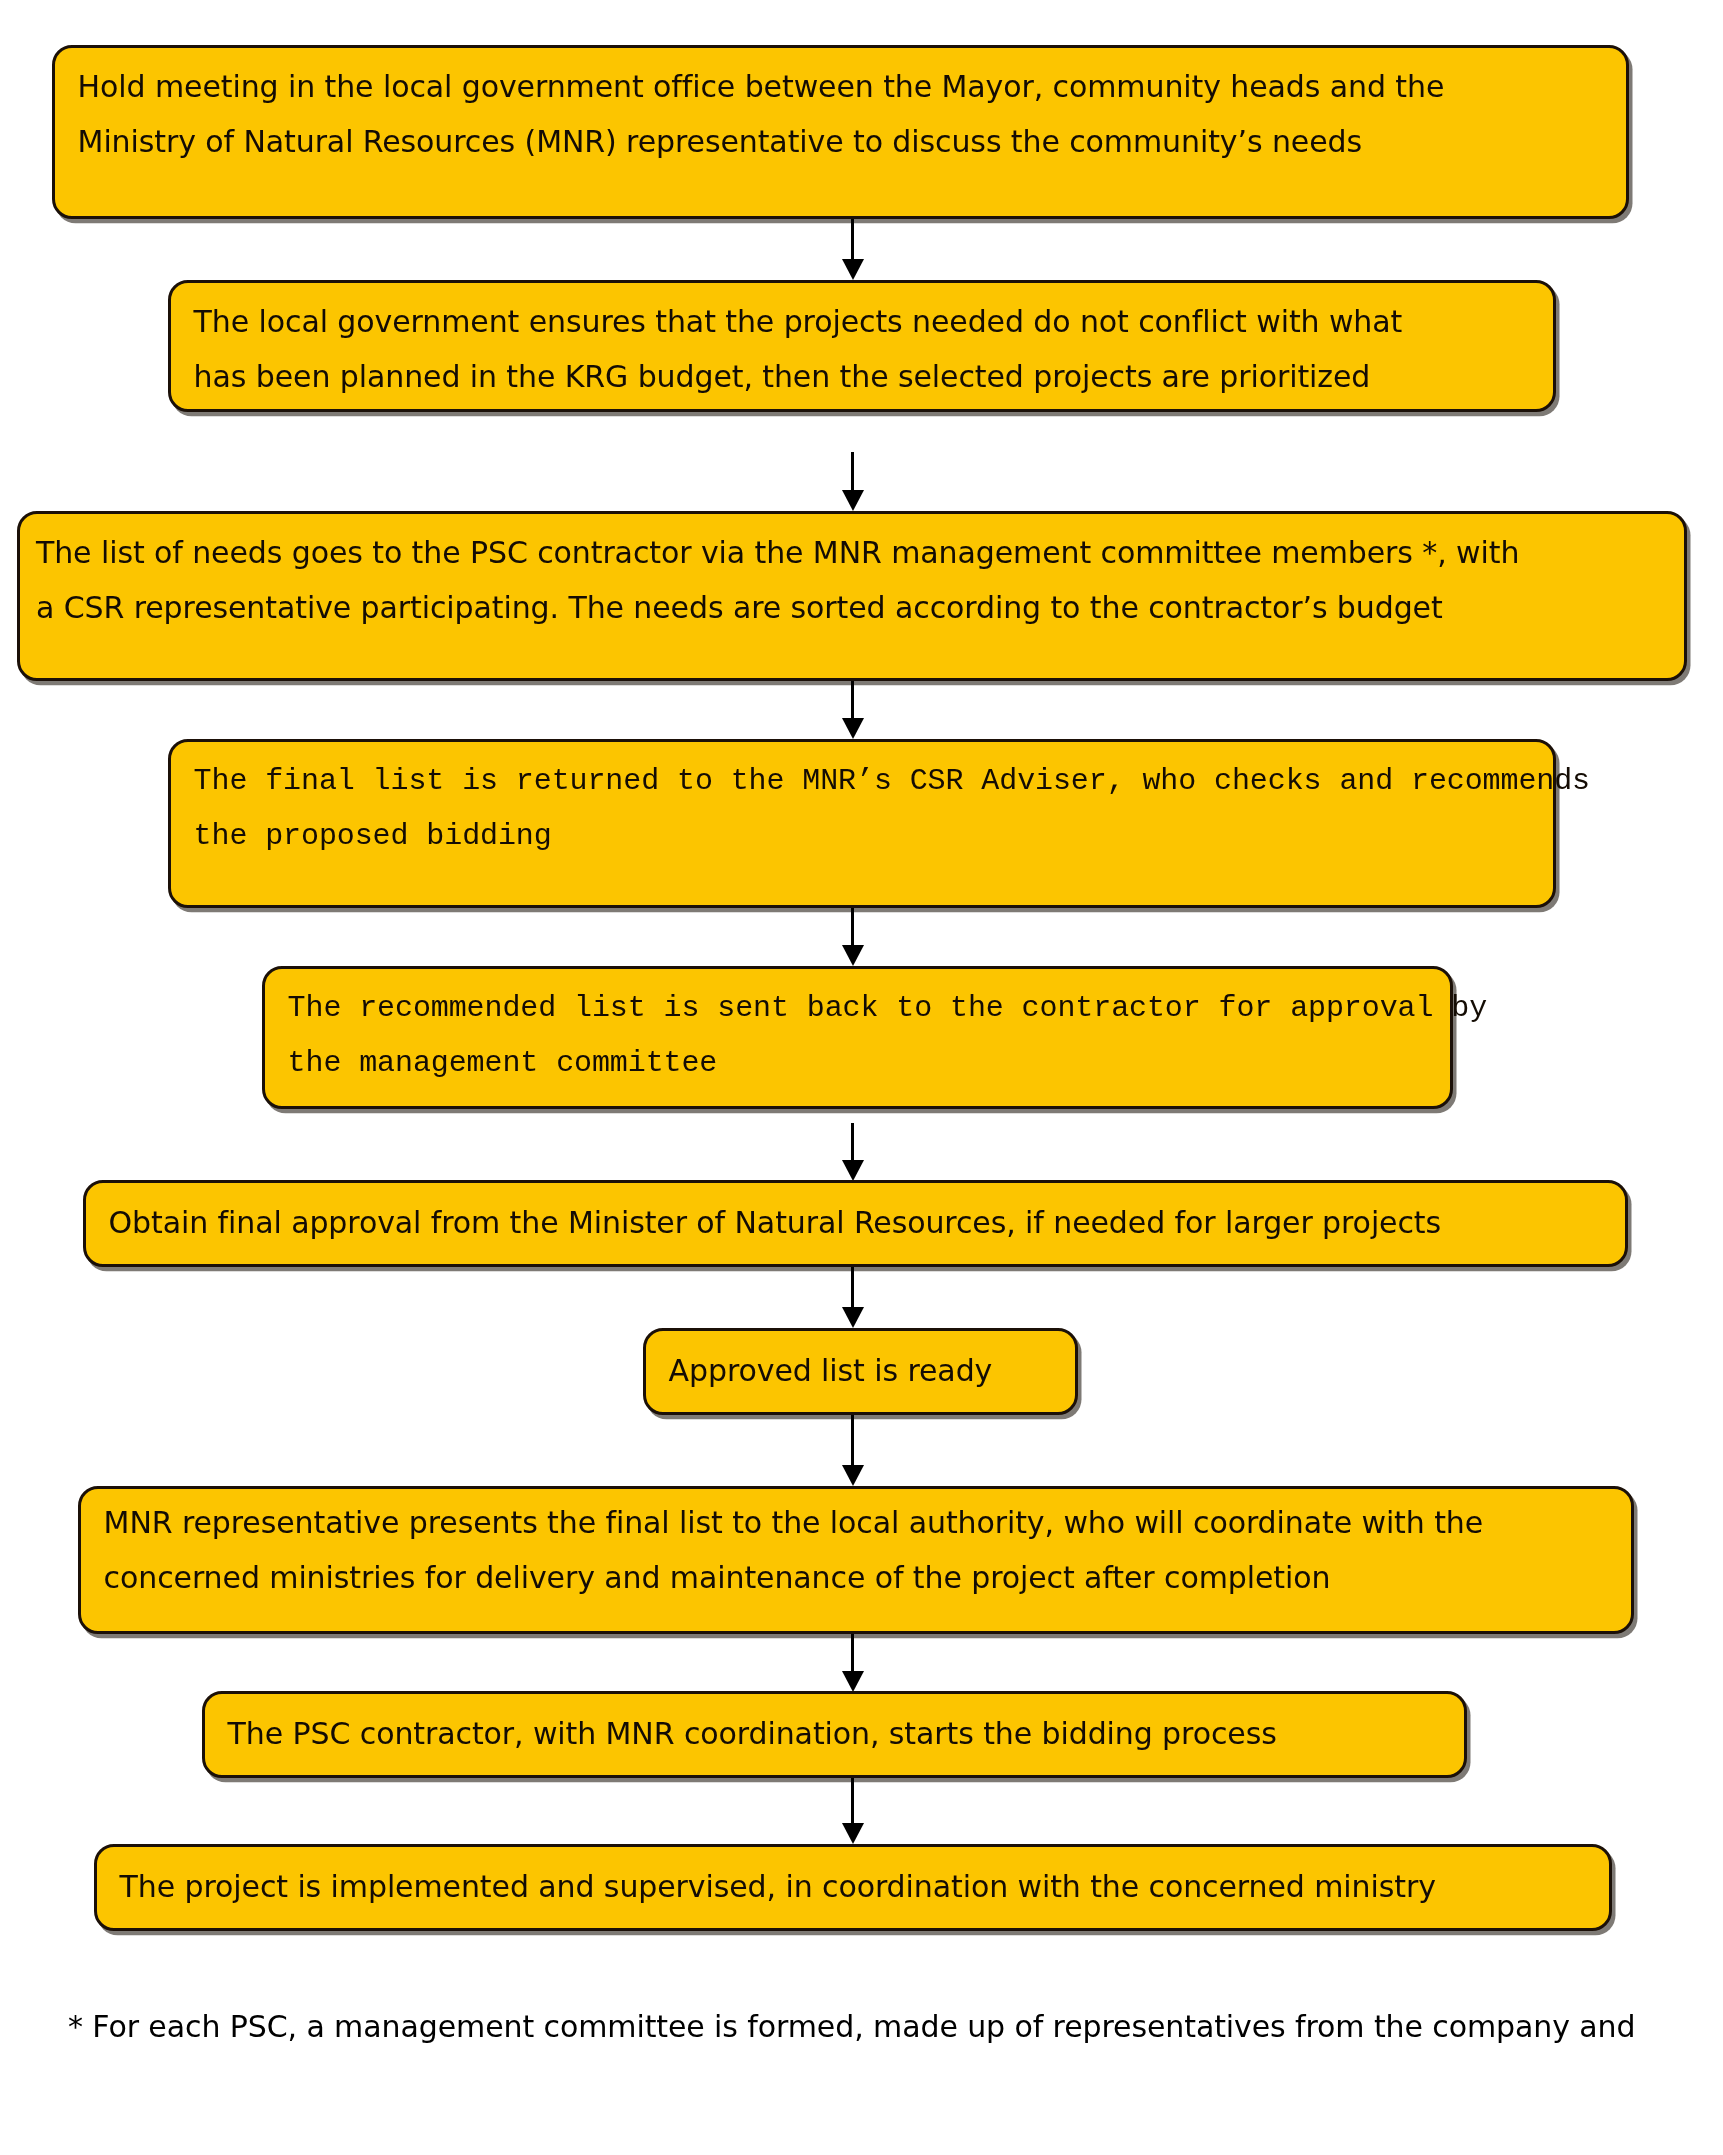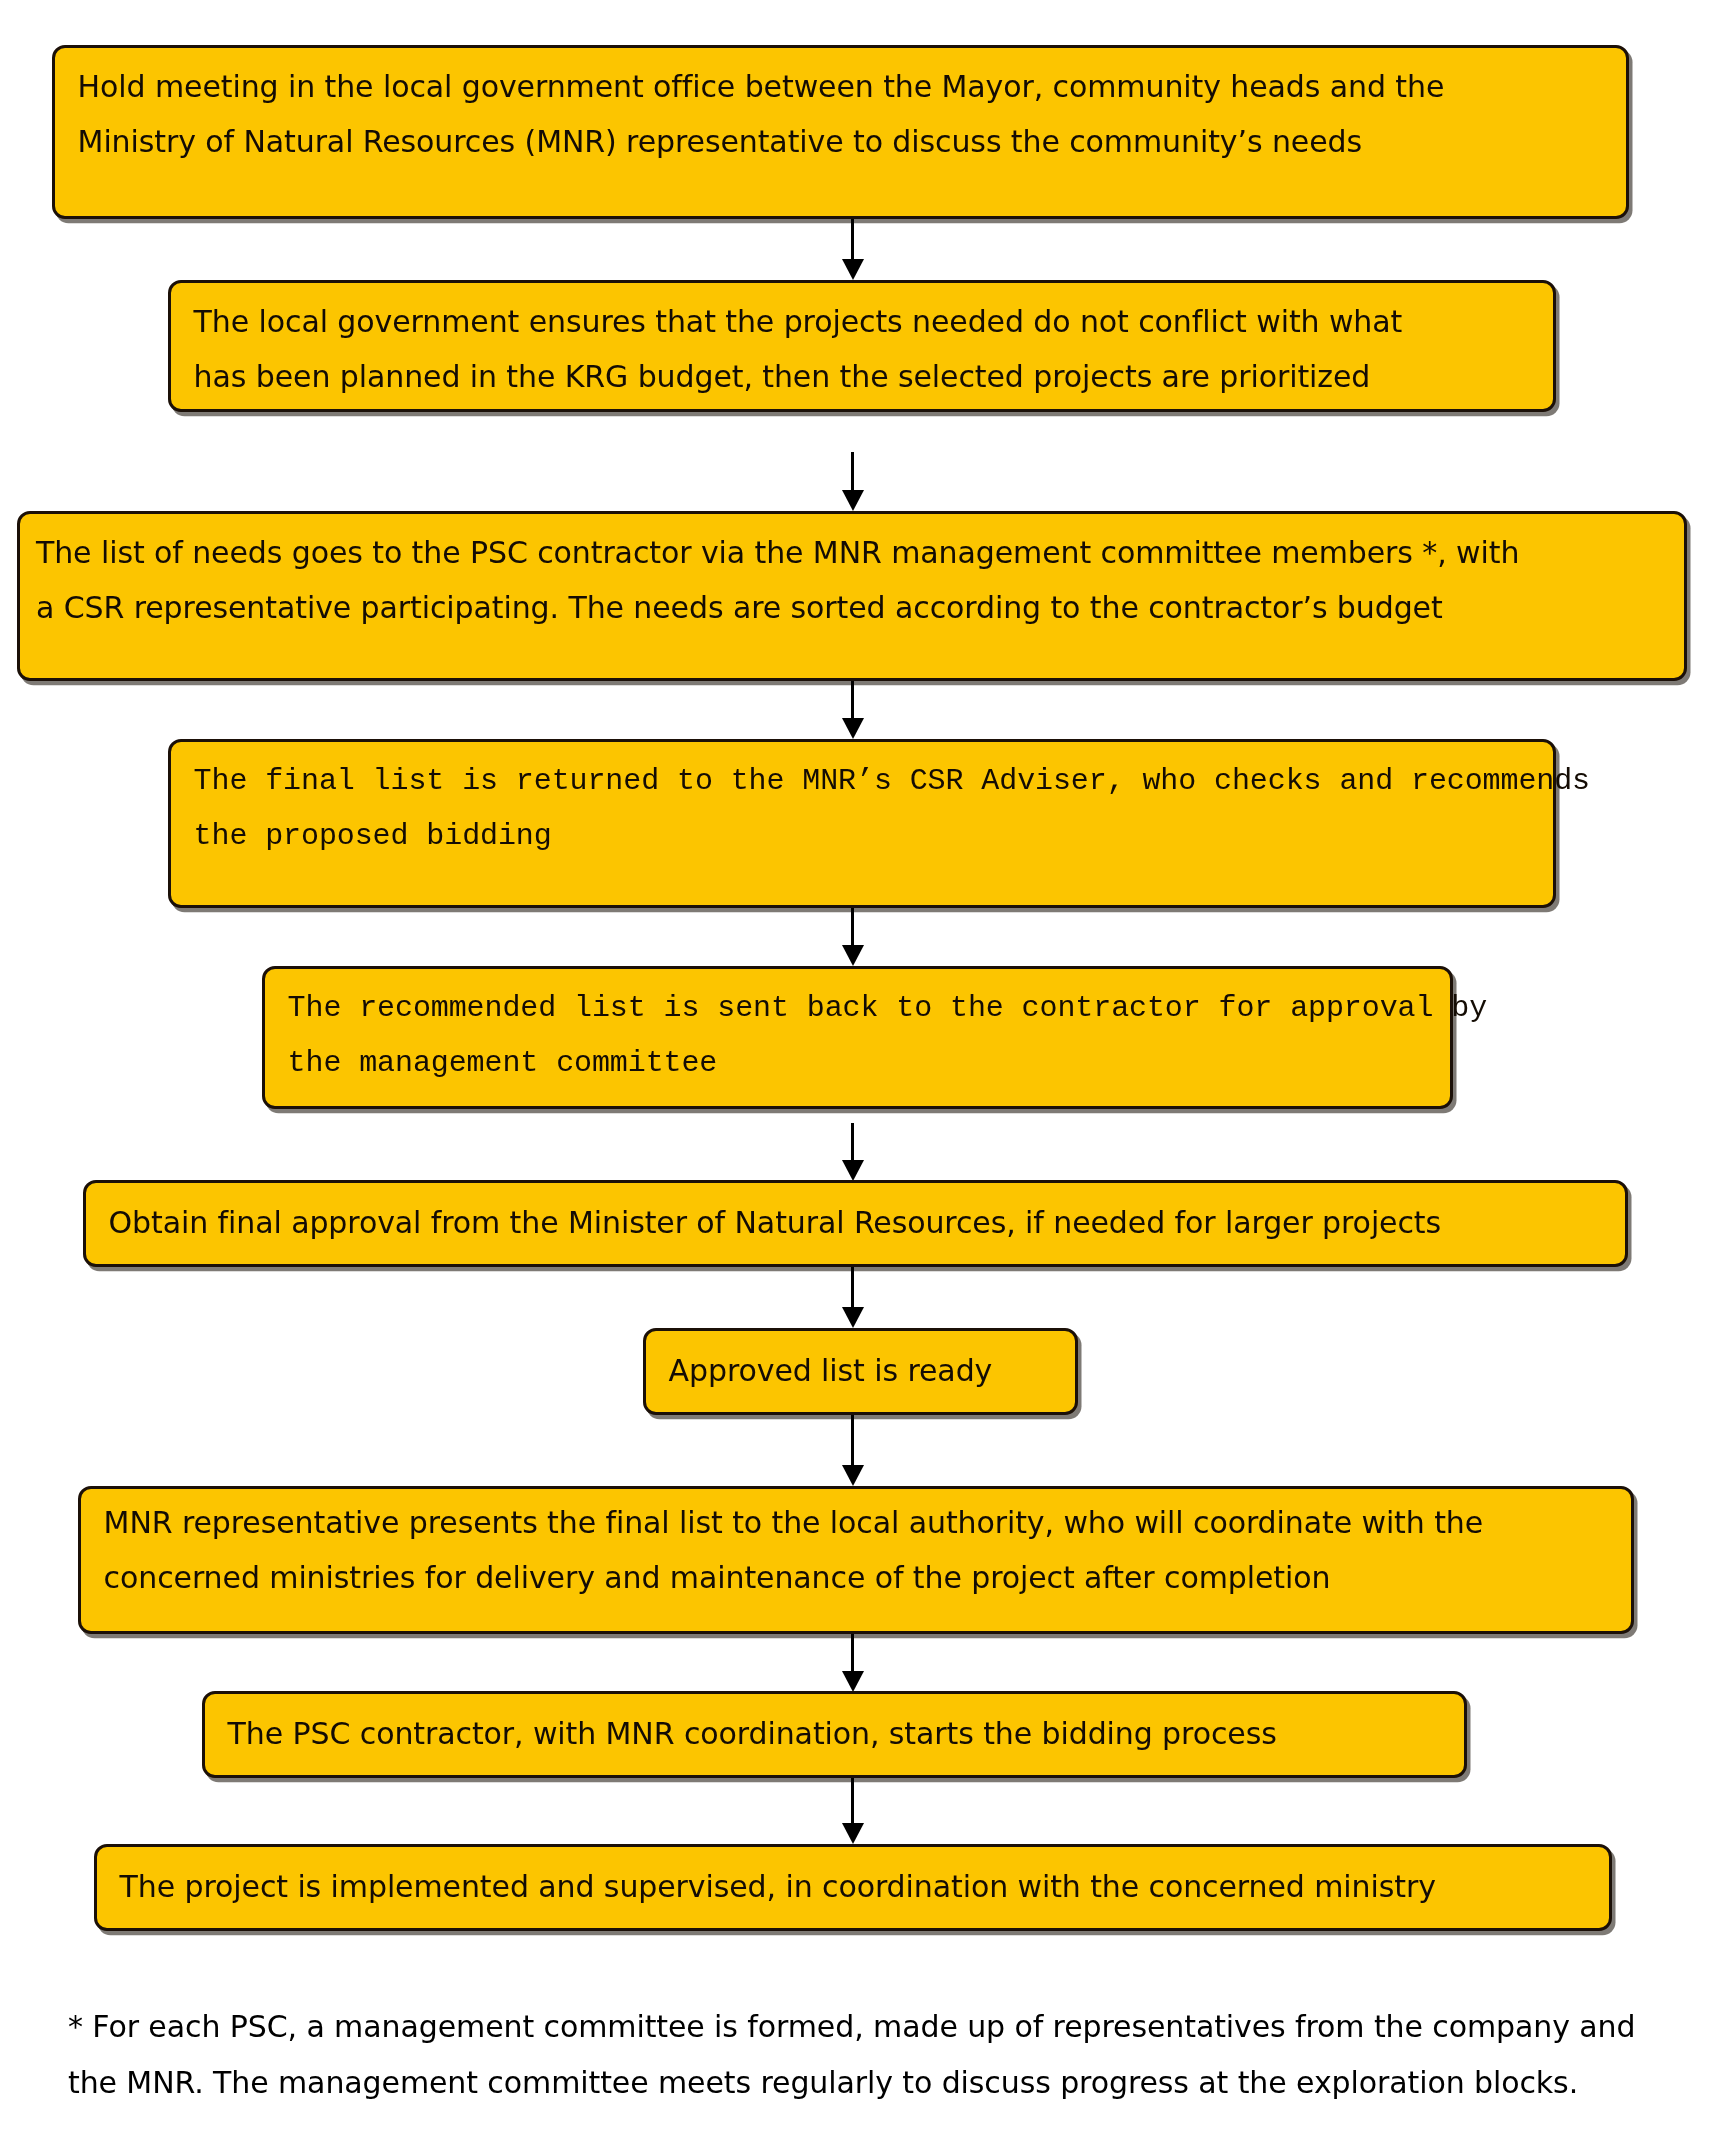--- a/index.html
+++ b/index.html
@@ -16,21 +16,21 @@
   }
   #flow-root {
     position: absolute;
     inset: 0;
   }
   .node {
     position: absolute;
     box-sizing: border-box;
     background: #FCC500;
     border: 3.5px solid #1b1008;
-    border-radius: 13px;
+    border-radius: 20px;
     box-shadow: 3.5px 4.3px 0 rgba(20,12,4,0.55);
     display: flex;
     flex-direction: column;
     justify-content: flex-start;
     padding: 12px 22.6px 8.7px 22.6px;
     color: #140c04;
     font-size: 30px;
     line-height: 1.82;
     letter-spacing: -0.1px;
   }
@@ -170,17 +170,16 @@
     <div class="stem" style="height:45px;"></div>
     <div class="head" style="top:45px;"></div>
   </div>
 
   <div class="node single" style="left:94px; top:1844px; width:1518px; height:87px;">
     <span class="ln">The project is implemented and supervised, in coordination with the concerned ministry</span>
   </div>
 
   <div id="footnote">
     <span class="ln">* For each PSC, a management committee is formed, made up of representatives from the company and</span>
-    <span class="ln">the MNR. The management committee meets regularly to discuss progress at the exploration blocks.</span>
   </div>
 
 </div>
 
 
 </body></html>

